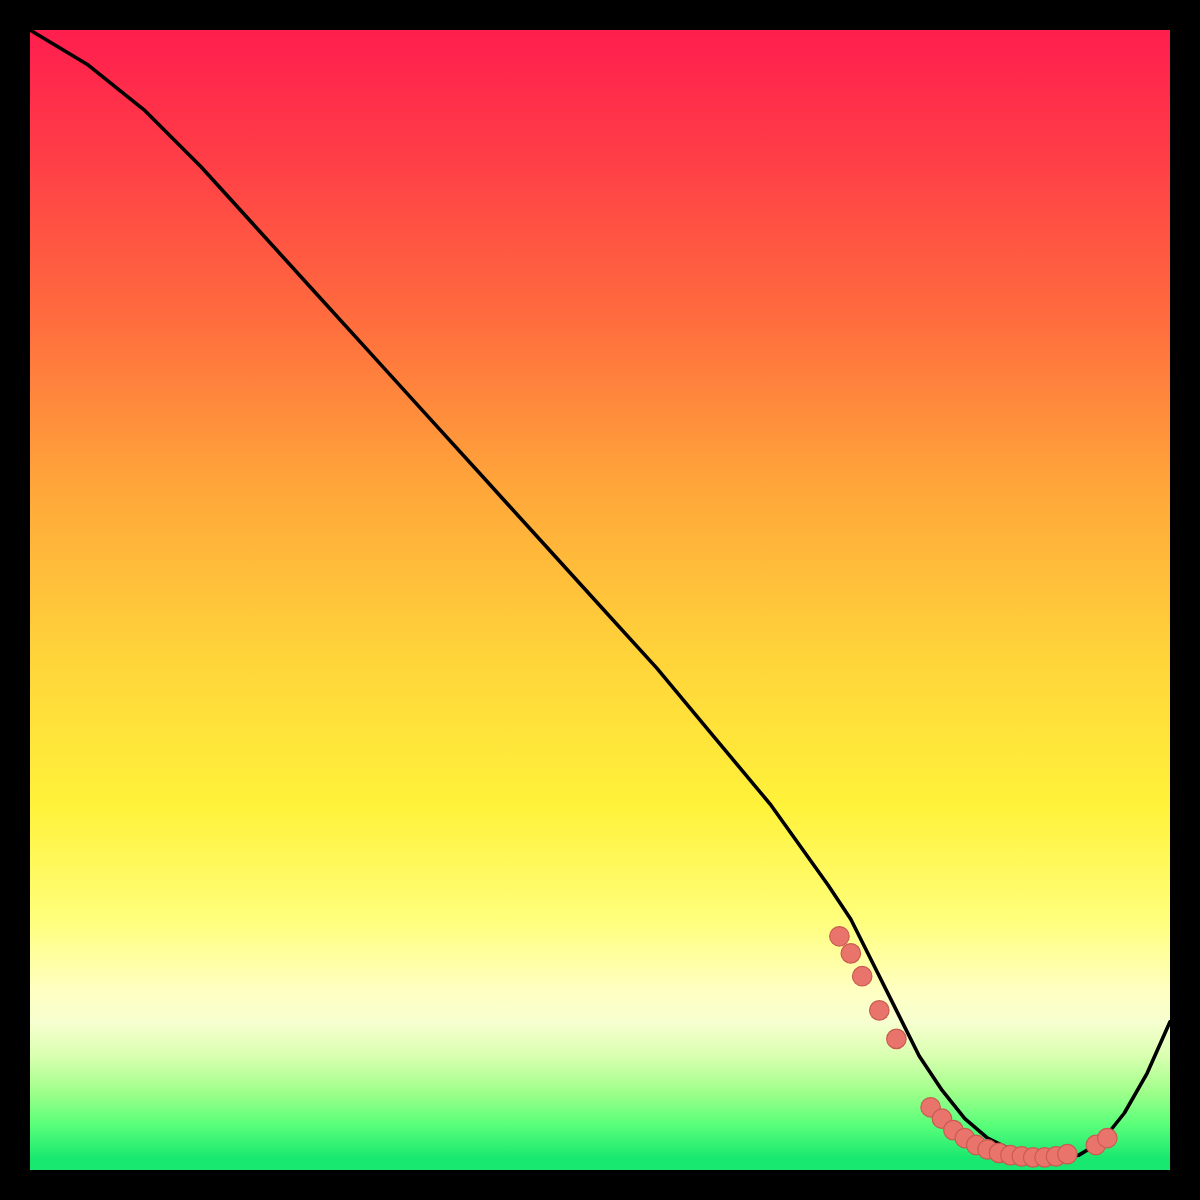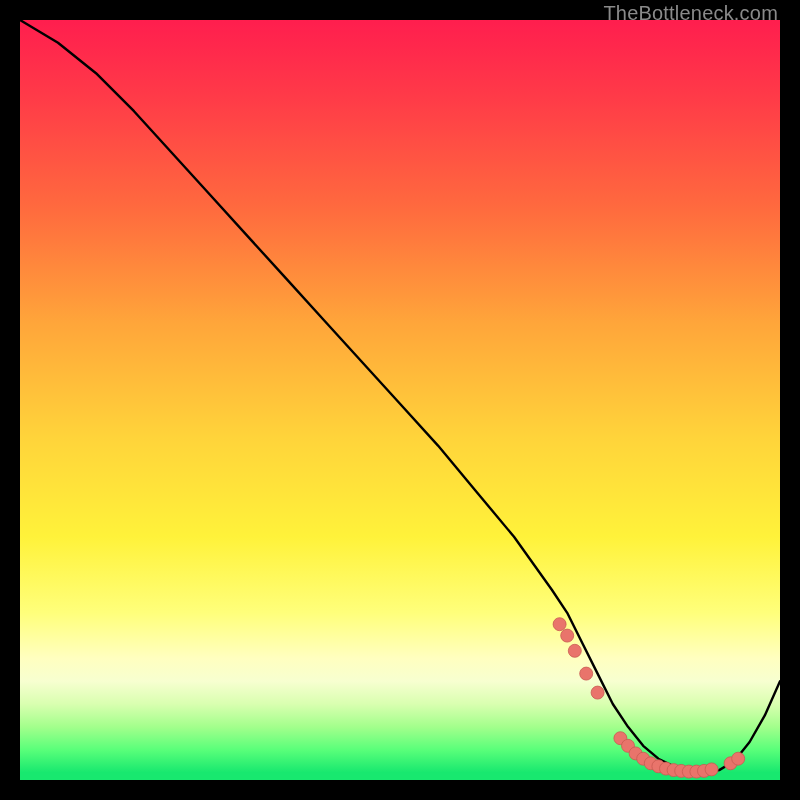--- a/index.html
+++ b/index.html
@@ -69,21 +69,20 @@
   .marker {
     fill: #e9746b;
     stroke: #c95b52;
     stroke-width: 0.8;
   }
 </style>
 </head>
 <body>
 
 <div class="frame">
-  <div class="watermark">TheBottleneck.com</div>
 
   <div class="plot">
     <svg class="overlay" viewBox="0 0 760 760">
       <path id="curve-path" class="curve" d="M0.0 0.0 L38.0 22.8 L76.0 53.2 L114.0 91.2 L152.0 133.0 L190.0 174.8 L228.0 216.6 L266.0 258.4 L304.0 300.2 L342.0 342.0 L380.0 383.8 L418.0 425.6 L456.0 471.2 L494.0 516.8 L532.0 570.0 L547.2 592.8 L562.4 623.2 L577.6 653.6 L592.8 684.0 L608.0 706.8 L623.2 725.8 L638.4 738.7 L653.6 746.3 L668.8 750.9 L684.0 752.4 L699.2 750.1 L714.4 741.0 L729.6 722.0 L744.8 695.4 L760.0 661.2"></path>
       <g id="markers-group">
           <circle cx="539.6" cy="604.2" r="6.5" class="marker"></circle>
           <circle cx="547.2" cy="615.6" r="6.5" class="marker"></circle>
           <circle cx="554.8" cy="630.8" r="6.5" class="marker"></circle>
           <circle cx="566.2" cy="653.6" r="6.5" class="marker"></circle>
           <circle cx="577.6" cy="672.6" r="6.5" class="marker"></circle>

